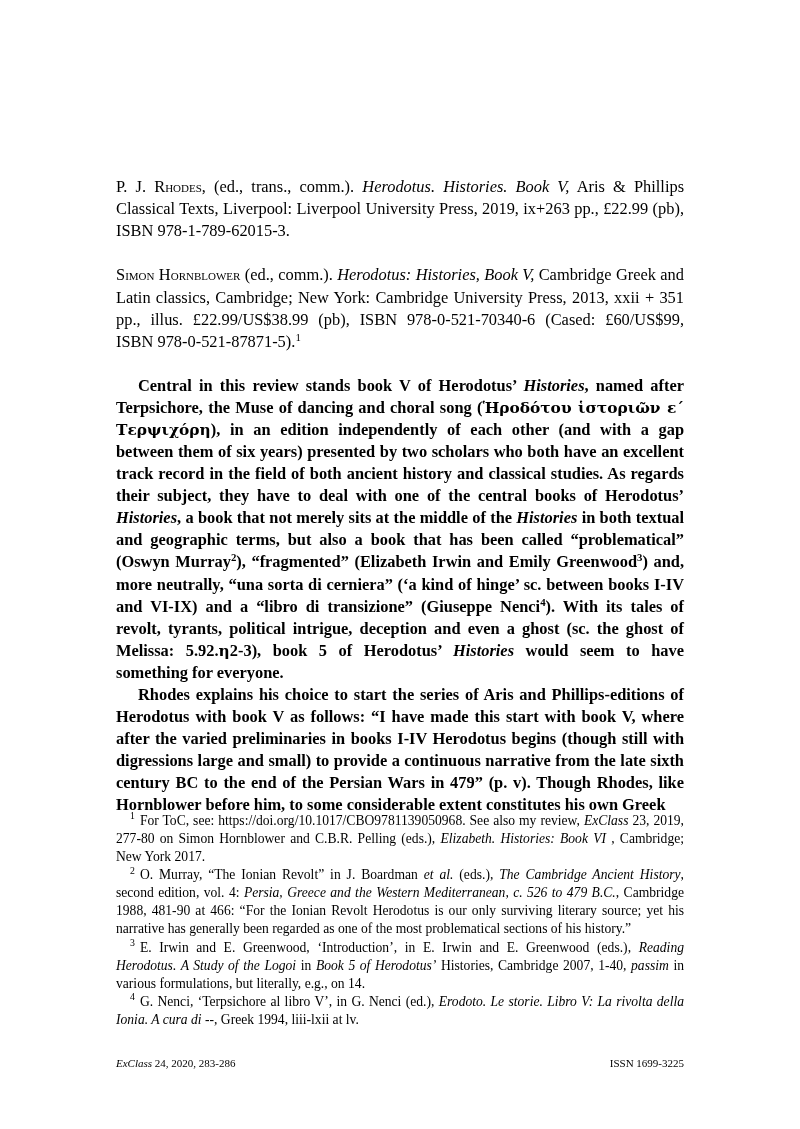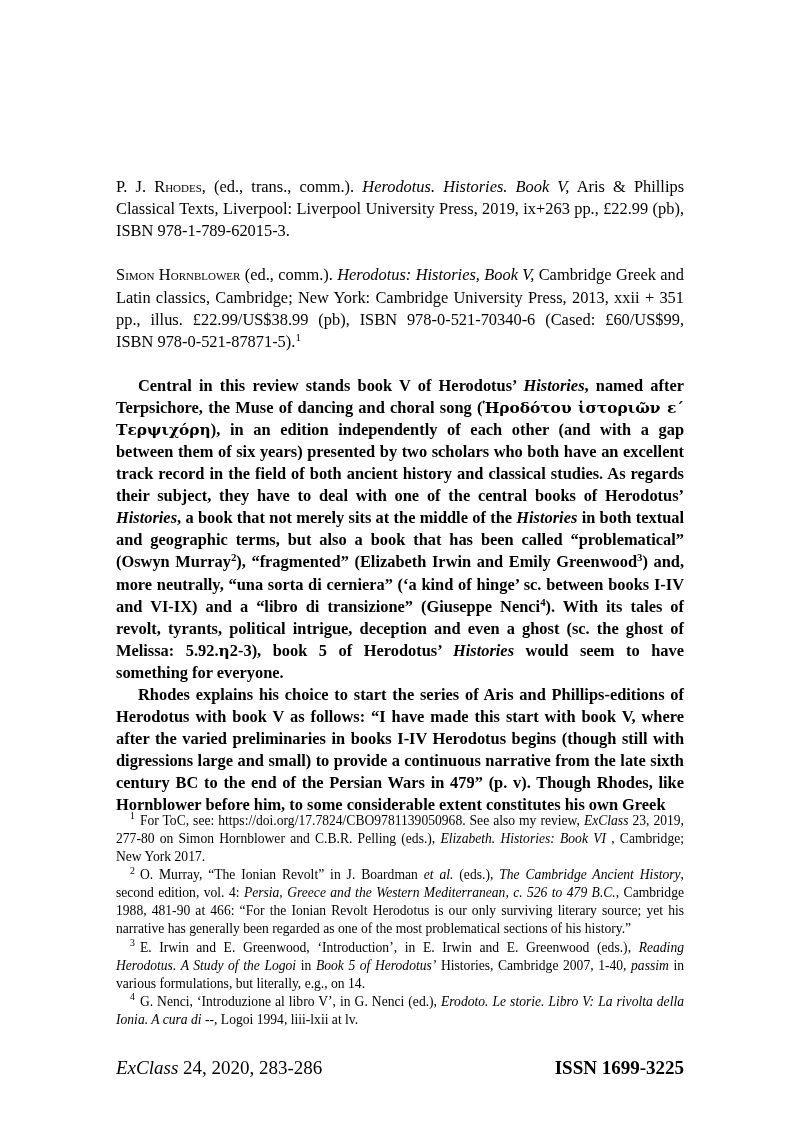--- a/index.html
+++ b/index.html
@@ -83,55 +83,54 @@
   .fn-indent {
     text-indent: 14px;
   }
   .footer {
     position: absolute;
     left: 116px;
     top: 1057px;
     width: 568px;
     display: flex;
     justify-content: space-between;
-    font-size: 19px;
+    font-size: 11px;
   }
   .footer .left {
     font-style: italic;
   }
   .footer .left .nonit {
     font-style: normal;
   }
   .footer .right {
     font-style: normal;
-    font-weight: bold;
   }
 </style>
 </head>
 <body>
 
 <div class="page">
 
   <div class="content">
 
     <p class="refblock" id="ref-rhodes"><span>P. J. R<span class="sc">hodes</span></span>, (ed., trans., comm.). <span class="it">Herodotus. Histories. Book V,</span> Aris &amp; Phillips Classical Texts, Liverpool: Liverpool University Press, 2019, ix+263 pp., £22.99 (pb), ISBN 978-1-789-62015-3.</p>
 
     <p class="refblock" id="ref-hornblower"><span>S<span class="sc">imon</span> H<span class="sc">ornblower</span></span> (ed., comm.). <span class="it">Herodotus: Histories, Book V,</span> Cambridge Greek and Latin classics, Cambridge; New York: Cambridge University Press, 2013, xxii + 351 pp., illus. £22.99/US$38.99 (pb), ISBN 978-0-521-70340-6 (Cased: £60/US$99, ISBN 978-0-521-87871-5).<sup>1</sup></p>
 
     <p class="body-para indent" id="para-central"><span>Central in this review stands book V of Herodotus’ </span><span class="it">Histories</span><span>, named after Terpsichore, the Muse of dancing and choral song (</span><span class="greek">Ἡροδότου ἱστοριῶν ε΄ Τερψιχόρη</span><span>), in an edition independently of each other (and with a gap between them of six years) presented by two scholars who both have an excellent track record in the field of both ancient history and classical studies. As regards their subject, they have to deal with one of the central books of Herodotus’ </span><span class="it">Histories</span><span>, a book that not merely sits at the middle of the </span><span class="it">Histories</span><span> in both textual and geographic terms, but also a book that has been called “problematical” (Oswyn Murray</span><sup>2</sup><span>), “fragmented” (Elizabeth Irwin and Emily Greenwood</span><sup>3</sup><span>) and, more neutrally, “una sorta di cerniera” (‘a kind of hinge’ sc. between books I-IV and VI-IX) and a “libro di transizione” (Giuseppe Nenci</span><sup>4</sup><span>). With its tales of revolt, tyrants, political intrigue, deception and even a ghost (sc. the ghost of Melissa: 5.92.</span><span class="greek">η</span><span>2-3), book 5 of Herodotus’ </span><span class="it">Histories</span><span> would seem to have something for everyone.</span></p>
 
     <p class="body-para indent" id="para-rhodes-explains"><span>Rhodes explains his choice to start the series of Aris and Phillips-editions of Herodotus with book V as follows: “I have made this start with book V, where after the varied preliminaries in books I-IV Herodotus begins (though still with digressions large and small) to provide a continuous narrative from the late sixth century BC to the end of the Persian Wars in 479” (p. v). Though Rhodes, like Hornblower before him, to some considerable extent constitutes his own Greek</span></p>
 
   </div>
 
   <div class="footnotes">
-    <p class="fn-indent" id="footnote-1"><span class="fn-num">1</span><span>For ToC, see: https://doi.org/17.7824/CBO9781139050968. See also my review, </span><span class="it">ExClass</span><span> 23, 2019, 277-80 on Simon Hornblower and C.B.R. Pelling (eds.), </span><span class="it">Elizabeth. Histories: Book VI</span><span> , Cambridge; New York 2017.</span></p>
+    <p class="fn-indent" id="footnote-1"><span class="fn-num">1</span><span>For ToC, see: https://doi.org/10.1017/CBO9781139050968. See also my review, </span><span class="it">ExClass</span><span> 23, 2019, 277-80 on Simon Hornblower and C.B.R. Pelling (eds.), </span><span class="it">Elizabeth. Histories: Book VI</span><span> , Cambridge; New York 2017.</span></p>
     <p class="fn-indent" id="footnote-2"><span class="fn-num">2</span><span>O. Murray, “The Ionian Revolt” in J. Boardman </span><span class="it">et al.</span><span> (eds.), </span><span class="it">The Cambridge Ancient History</span><span>, second edition, vol. 4: </span><span class="it">Persia, Greece and the Western Mediterranean, c. 526 to 479 B.C.</span><span>, Cambridge 1988, 481-90 at 466: “For the Ionian Revolt Herodotus is our only surviving literary source; yet his narrative has generally been regarded as one of the most problematical sections of his history.”</span></p>
     <p class="fn-indent" id="footnote-3"><span class="fn-num">3</span><span>E. Irwin and E. Greenwood, ‘Introduction’, in  E. Irwin and E. Greenwood (eds.), </span><span class="it">Reading Herodotus. A Study of the Logoi</span><span> in </span><span class="it">Book 5 of Herodotus’</span><span> Histories, Cambridge 2007, 1-40, </span><span class="it">passim</span><span> in various formulations, but literally, e.g., on 14.</span></p>
-    <p class="fn-indent" id="footnote-4"><span class="fn-num">4</span><span>G. Nenci, ‘Introduzione al libro V’, in G. Nenci (ed.), </span><span class="it">Erodoto. Le storie. Libro V: La rivolta della Ionia. A cura di --</span><span>, Logoi 1994, liii-lxii at lv.</span></p>
+    <p class="fn-indent" id="footnote-4"><span class="fn-num">4</span><span>G. Nenci, ‘Terpsichore al libro V’, in G. Nenci (ed.), </span><span class="it">Erodoto. Le storie. Libro V: La rivolta della Ionia. A cura di --</span><span>, Greek 1994, liii-lxii at lv.</span></p>
   </div>
 
   <div class="footer">
     <div class="left">
       <span>ExClass</span><span class="nonit"> 24, 2020, 283-286</span>
     </div>
     <div class="right">ISSN 1699-3225</div>
   </div>
 
 </div>

